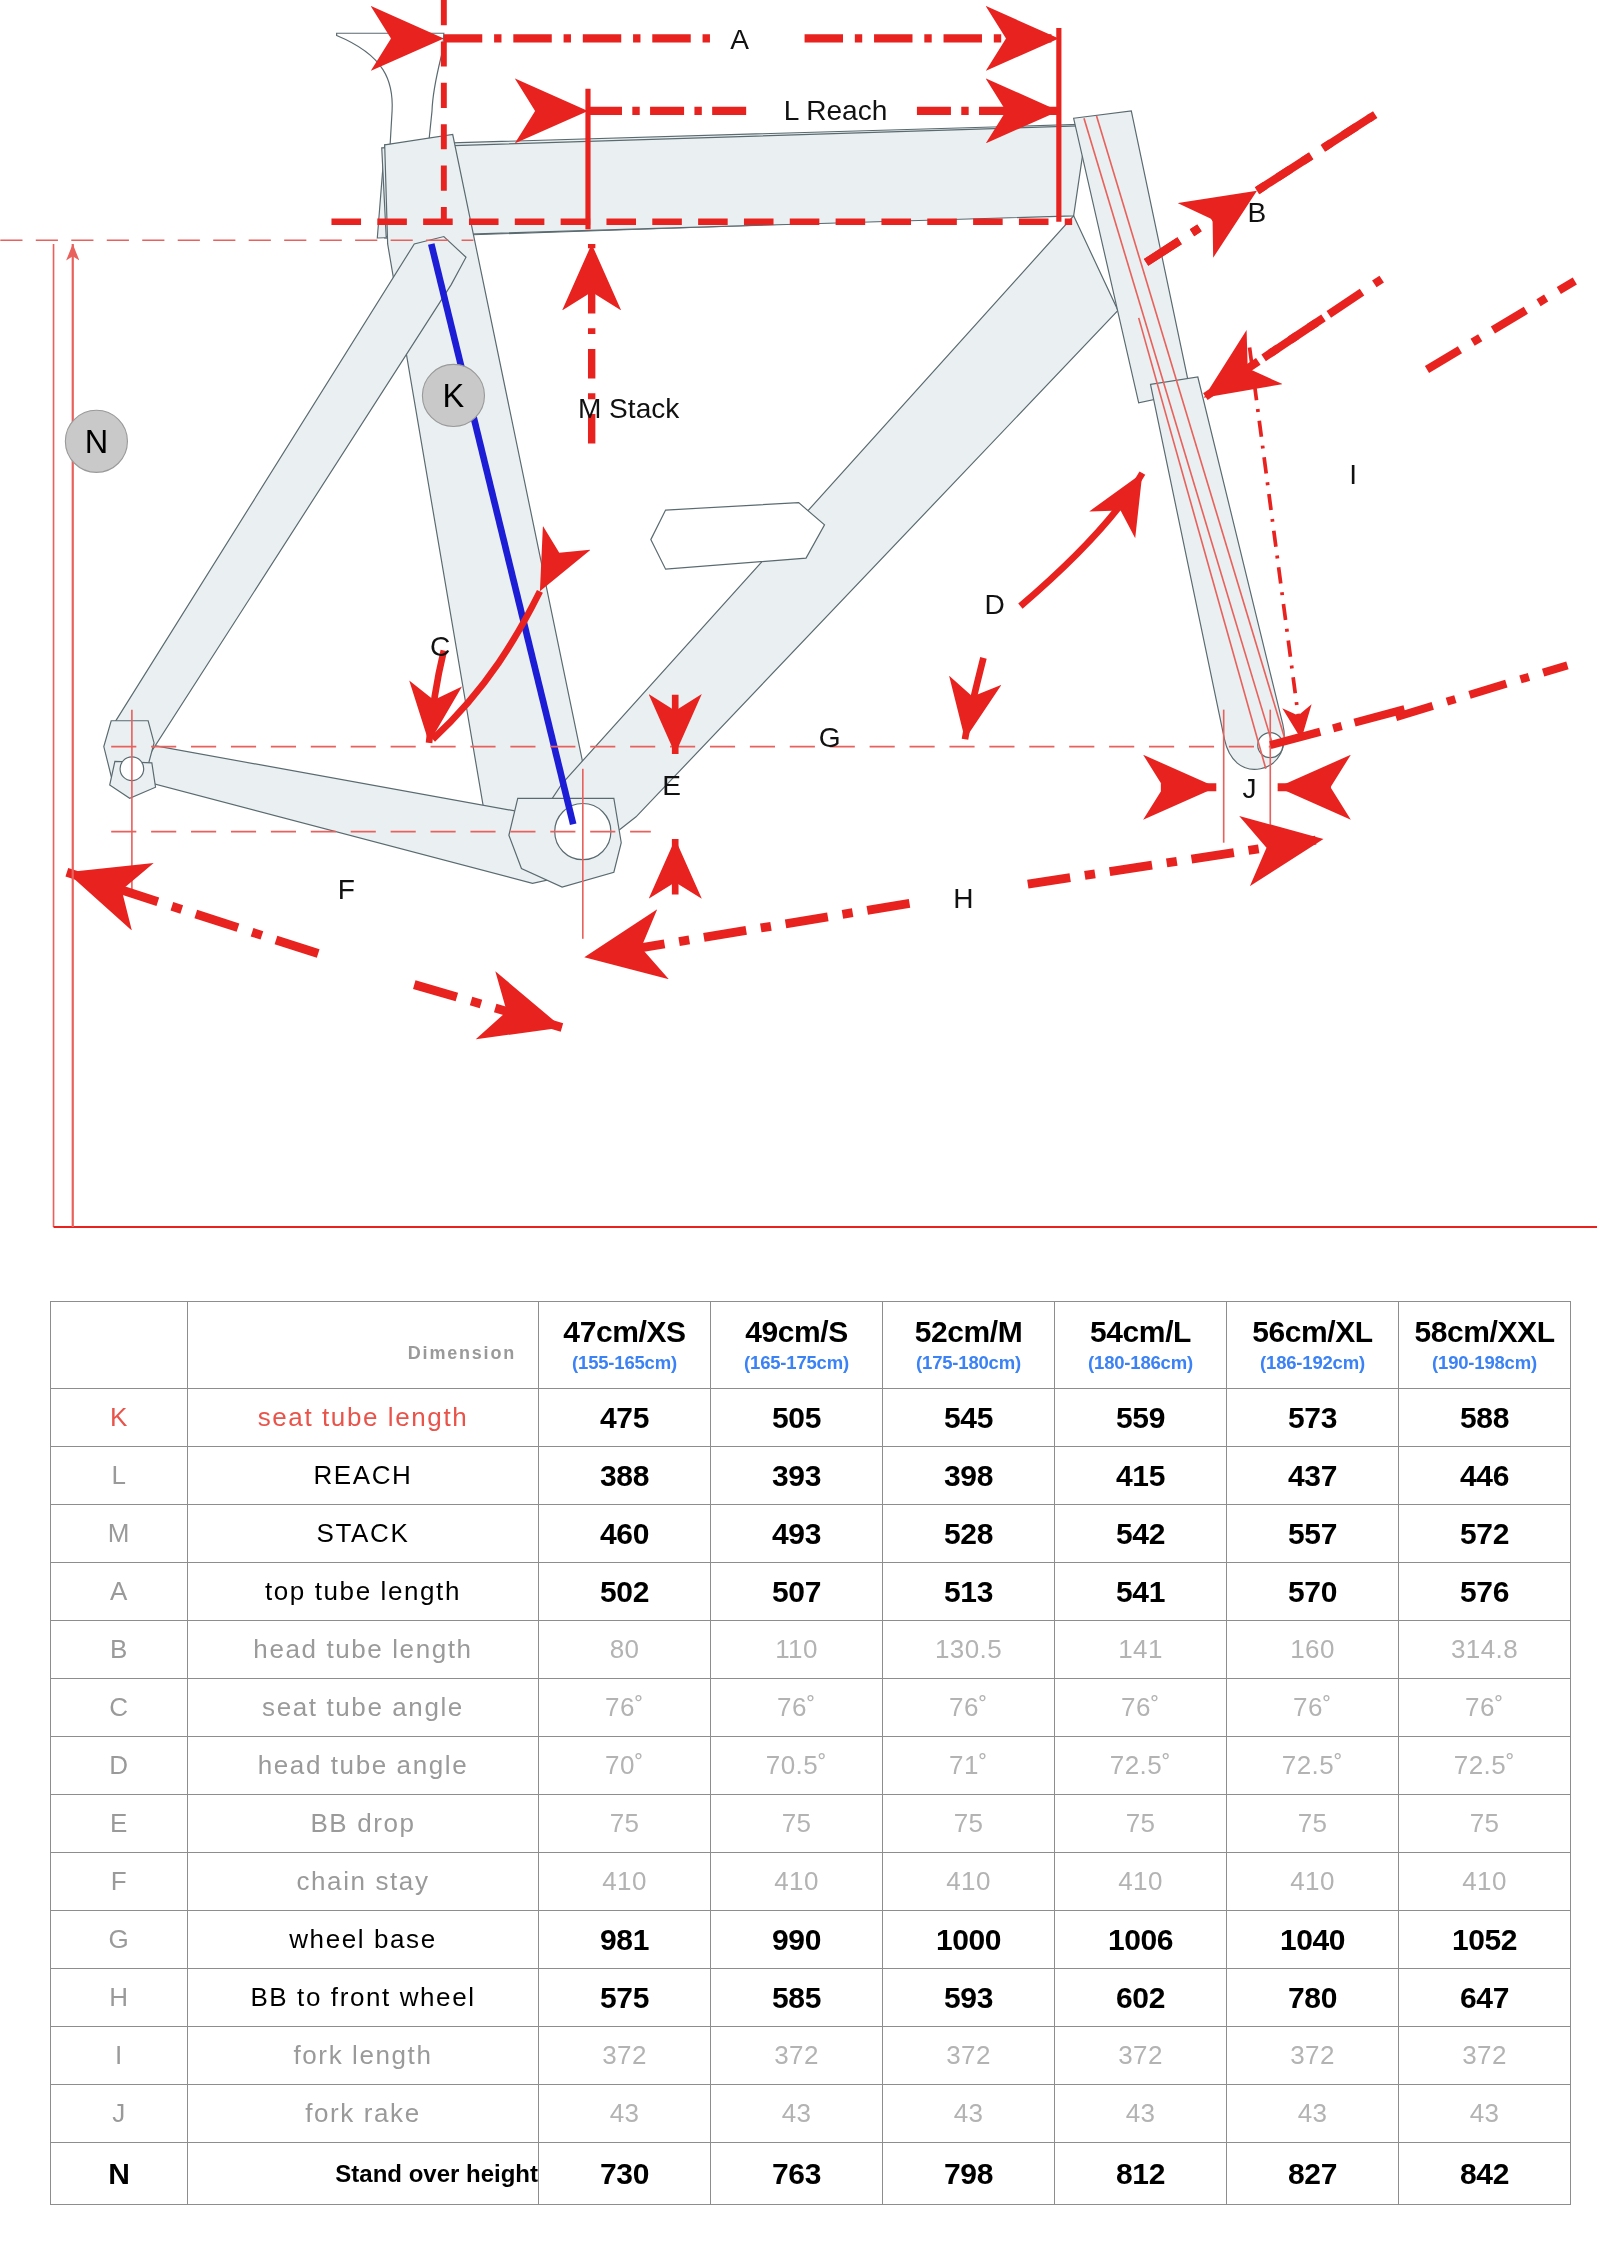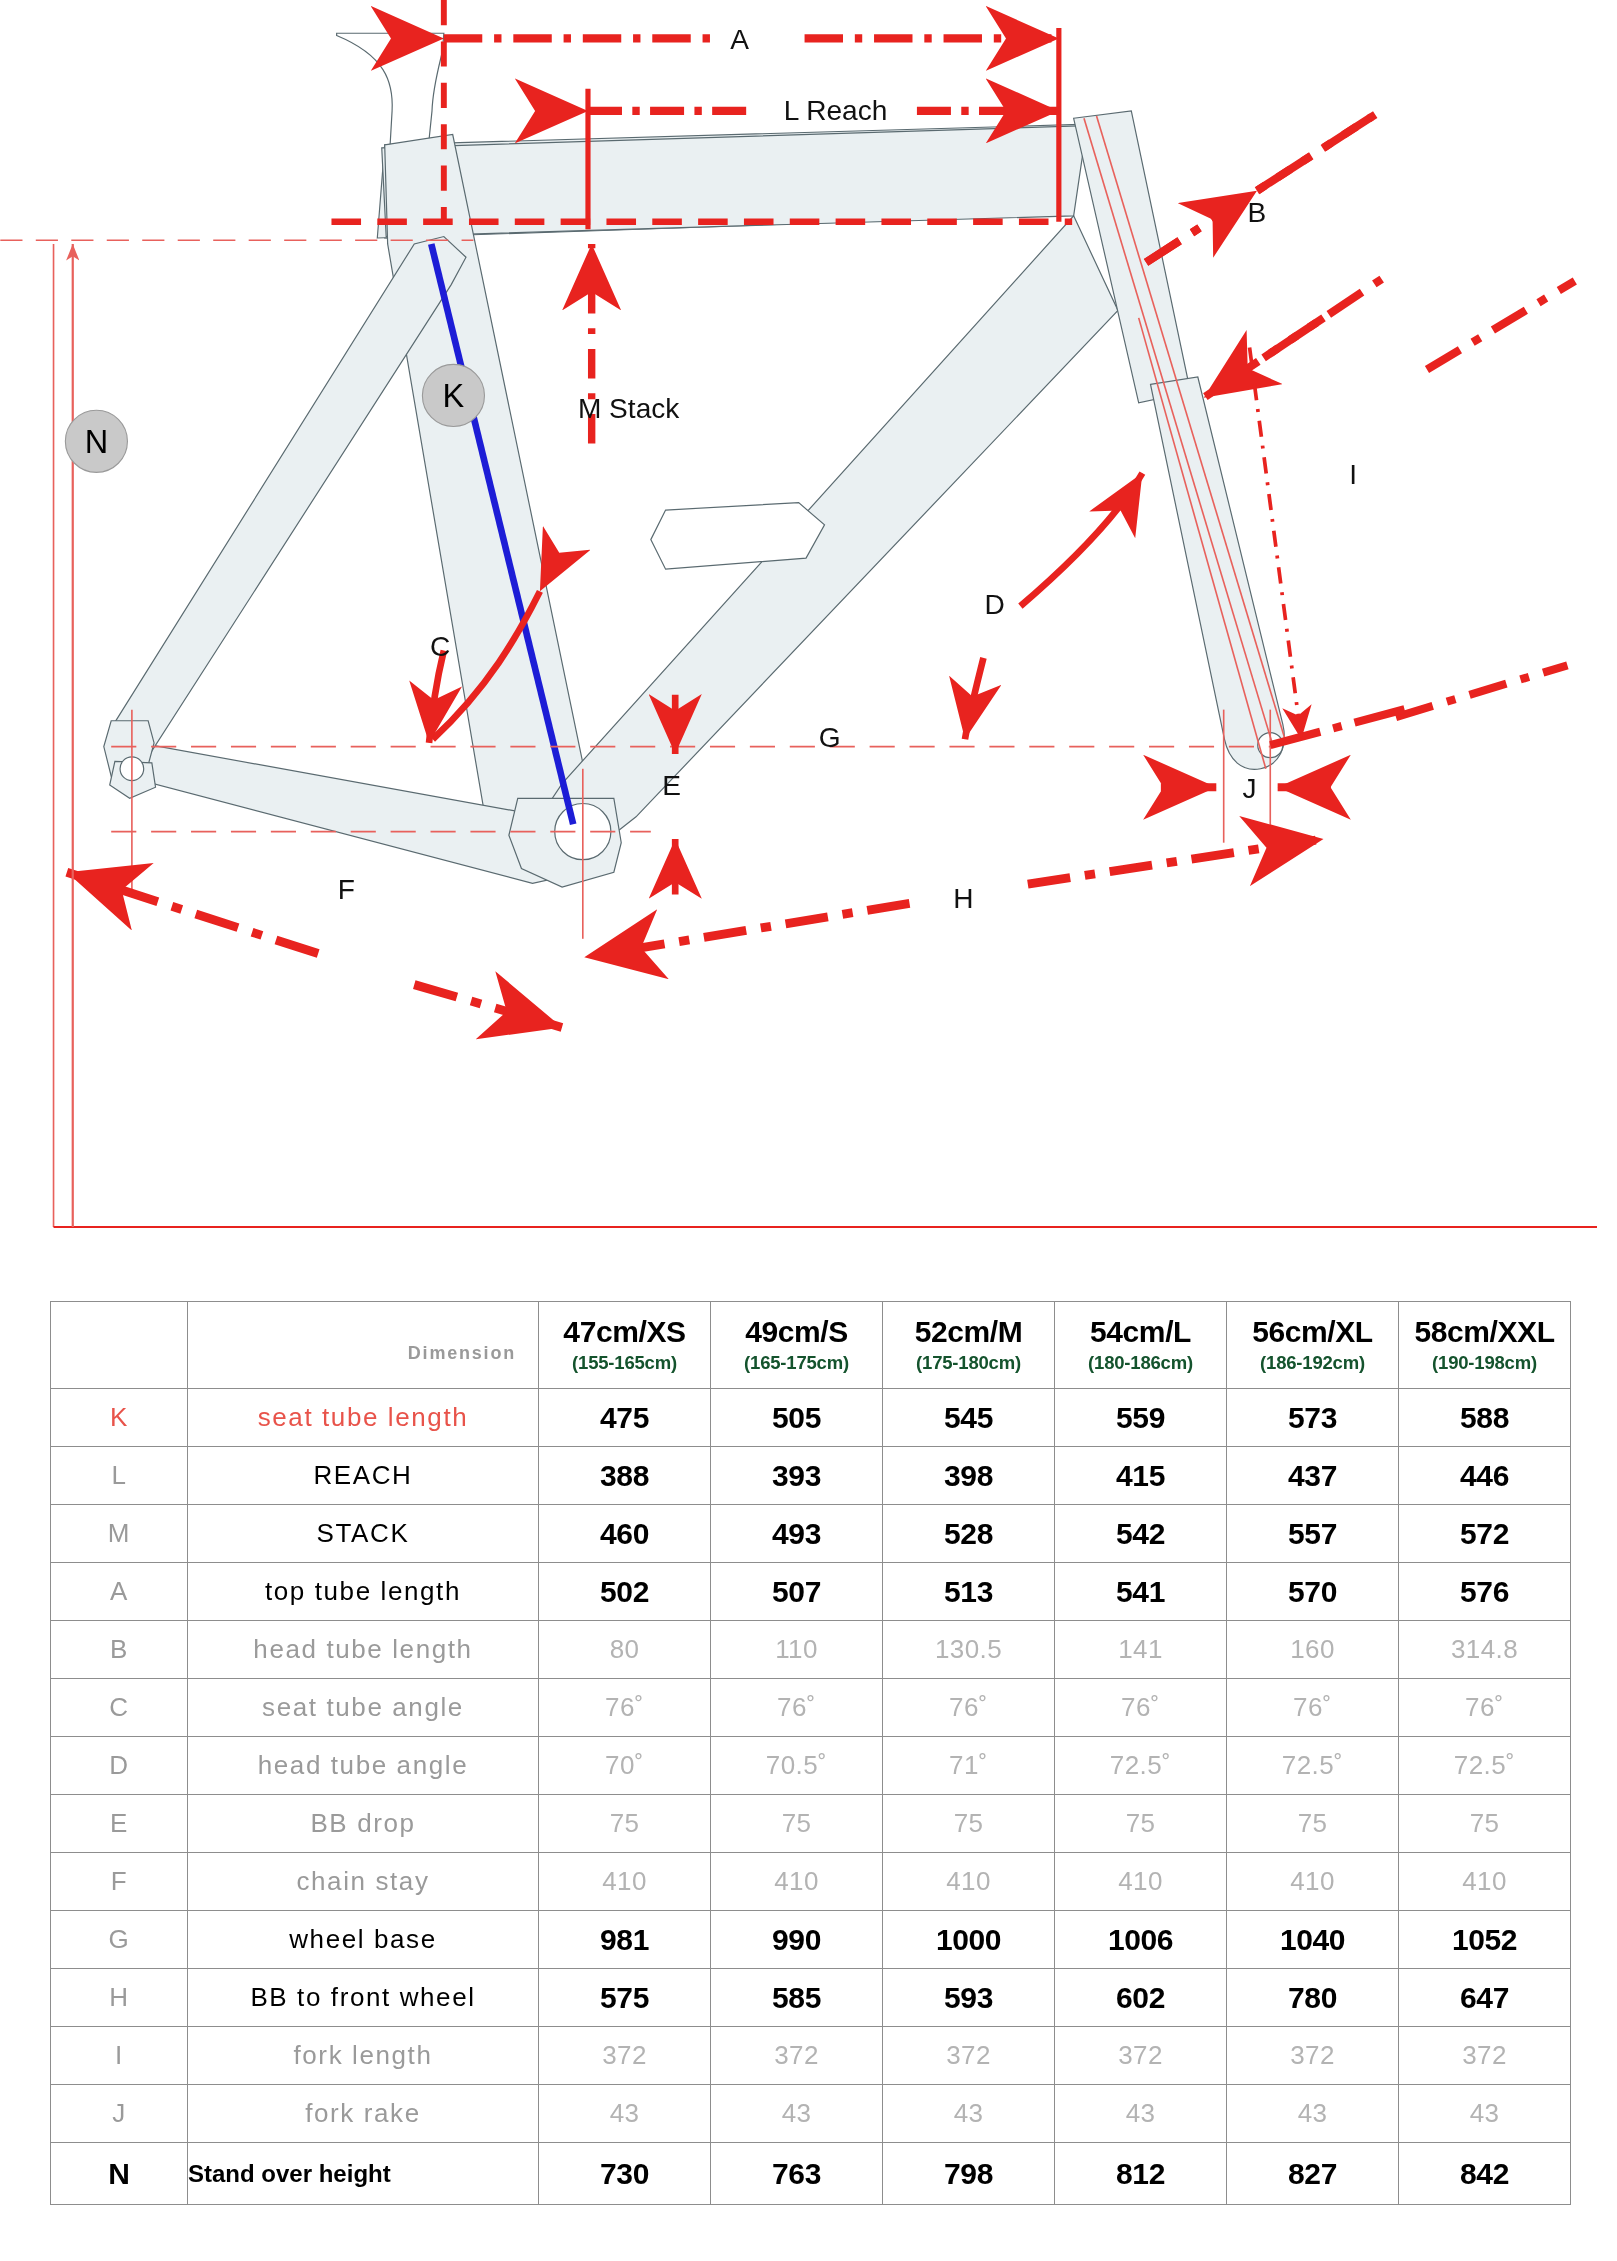--- a/index.html
+++ b/index.html
@@ -64,21 +64,21 @@
     font-family: "Liberation Sans", sans-serif;
     font-weight: bold;
     font-size: 30px;
     color: #000;
     line-height: 1.05;
     letter-spacing: -0.4px;
   }
   .hdr-range {
     font-family: "Liberation Sans", sans-serif;
     font-size: 18.5px;
-    color: #14532d;
+    color: #3b82f6;
     line-height: 1.2;
     margin-top: 5.2px;
     letter-spacing: -0.2px;
   }
   .hdr-dimension {
     font-family: "Liberation Sans", sans-serif;
     font-size: 18px;
     color: #9a9a9a;
     letter-spacing: 1.8px;
     text-align: right;
@@ -127,21 +127,21 @@
     color: #000;
     font-weight: bold;
     font-size: 30px;
     letter-spacing: 0;
   }
   tr.nrow .name-cell {
     color: #000;
     font-weight: bold;
     font-size: 24px;
     letter-spacing: 0;
-    text-align: left;
+    text-align: right;
     padding-left: 0;
   }
   tr.nrow .val-cell {
     color: #000;
     font-weight: bold;
     font-size: 30px;
     letter-spacing: -0.4px;
   }
   tr.thick-top > * { border-top: 2.2px solid #8d8d8d; }
 </style>

